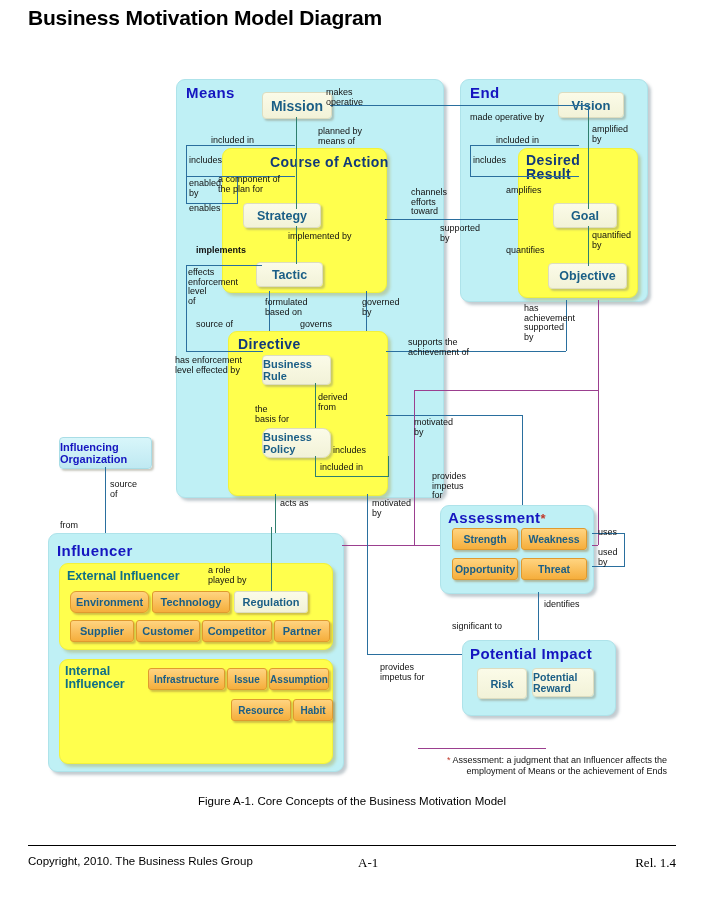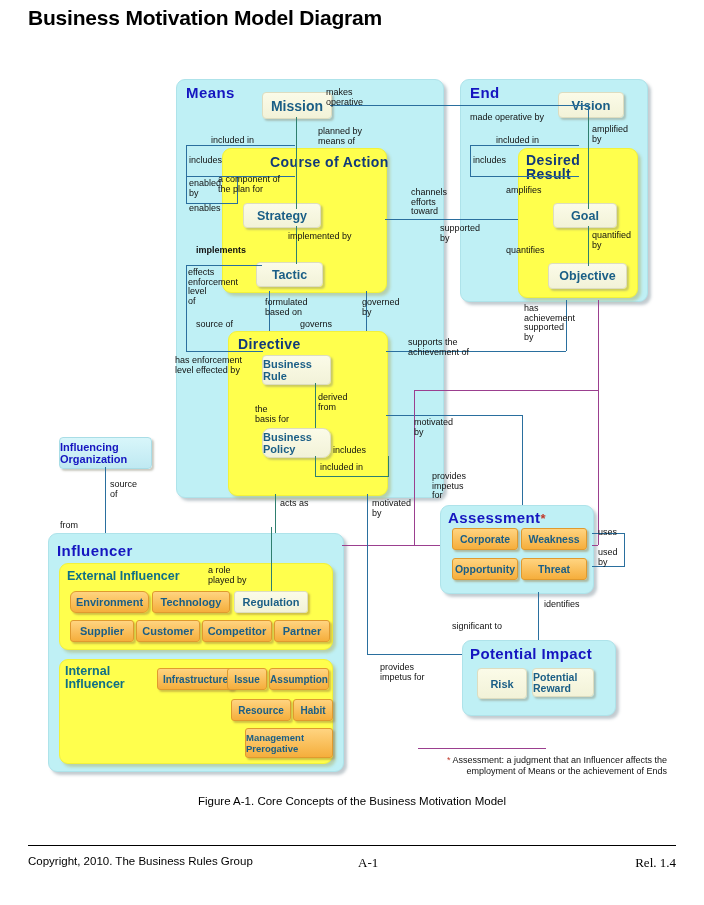--- a/index.html
+++ b/index.html
@@ -134,34 +134,31 @@
   <div class="org" style="left:70px;top:591px;width:77px;height:20px;font-size:11px;border-radius:6px;">Environment</div>
   <div class="org" style="left:152px;top:591px;width:76px;height:20px;font-size:11px;">Technology</div>
   <div class="org" style="left:234px;top:591px;width:72px;height:20px;font-size:11px;background:linear-gradient(#fbfbe8,#f2f2d8);border-color:#ddddc0;">Regulation</div>
   <div class="org" style="left:70px;top:620px;width:62px;height:20px;font-size:11px;">Supplier</div>
   <div class="org" style="left:136px;top:620px;width:62px;height:20px;font-size:11px;">Customer</div>
   <div class="org" style="left:202px;top:620px;width:68px;height:20px;font-size:11px;">Competitor</div>
   <div class="org" style="left:274px;top:620px;width:54px;height:20px;font-size:11px;">Partner</div>
 
   <div class="yel" style="left:59px;top:659px;width:272px;height:103px;"></div>
   <div class="sub-title" style="left:65px;top:665px;font-size:12.5px;line-height:13px;width:60px;">Internal Influencer</div>
-  <div class="org" style="left:148px;top:668px;width:75px;height:20px;font-size:10px;margin-left:9px;">Infrastructure</div>
+  <div class="org" style="left:148px;top:668px;width:75px;height:20px;font-size:10px;">Infrastructure</div>
   <div class="org" style="left:227px;top:668px;width:38px;height:20px;font-size:10px;">Issue</div>
   <div class="org" style="left:269px;top:668px;width:58px;height:20px;font-size:10px;">Assumption</div>
 
 
   <div class="org" style="left:231px;top:699px;width:58px;height:20px;font-size:10px;">Resource</div>
   <div class="org" style="left:293px;top:699px;width:38px;height:20px;font-size:10px;">Habit</div>
-  <div class="org" style="left:245px;top:728px;width:86px;height:28px;font-size:9.5px;line-height:11px;flex-direction:column;">
-      <span>Management Prerogative</span>
-    </div>
 
   <div class="grp" style="left:440px;top:505px;width:152px;height:87px;"></div>
   <div class="grp-title" style="left:448px;top:509px;"><span>Assessment</span><span style="color:#c0392b;font-size:13px;">*</span></div>
-  <div class="org" style="left:452px;top:528px;width:64px;height:20px;font-size:10.5px;">Corporate</div>
+  <div class="org" style="left:452px;top:528px;width:64px;height:20px;font-size:10.5px;">Strength</div>
   <div class="org" style="left:521px;top:528px;width:64px;height:20px;font-size:10.5px;">Weakness</div>
   <div class="org" style="left:452px;top:558px;width:64px;height:20px;font-size:10.5px;">Opportunity</div>
   <div class="org" style="left:521px;top:558px;width:64px;height:20px;font-size:10.5px;">Threat</div>
 
   <div class="grp" style="left:462px;top:640px;width:152px;height:74px;"></div>
   <div class="grp-title" style="left:470px;top:645px;">Potential Impact</div>
   <div class="cream" style="left:477px;top:668px;width:48px;height:29px;font-size:11px;">Risk</div>
   <div class="cream" style="left:532px;top:668px;width:62px;height:29px;font-size:10.5px;line-height:11px;flex-direction:column;align-items:flex-start;padding-left:0;box-sizing:border-box;justify-content:center;">
       <span>Potential Reward</span>
     </div>

